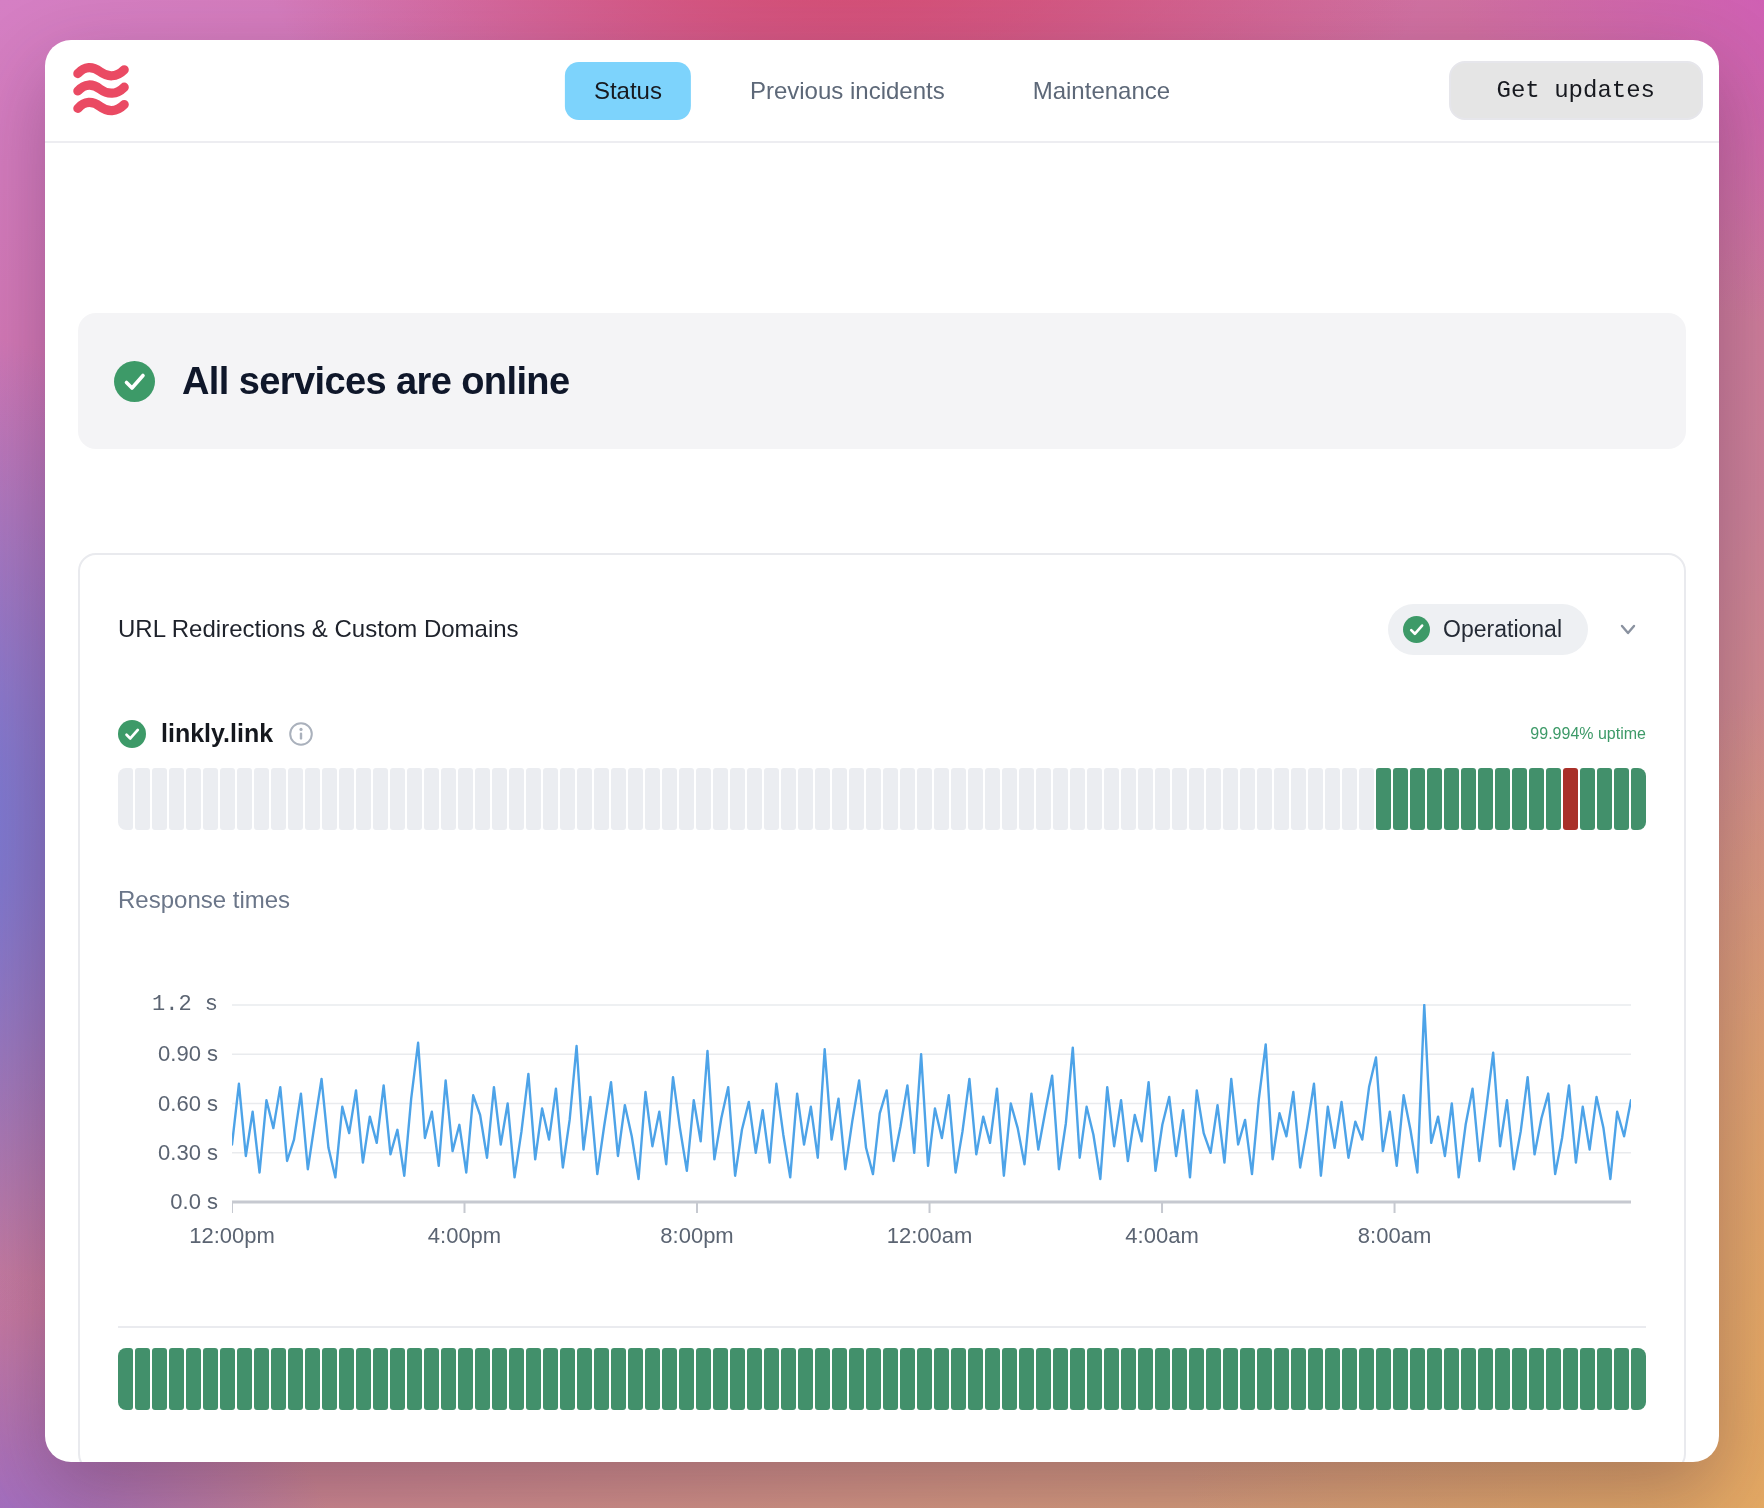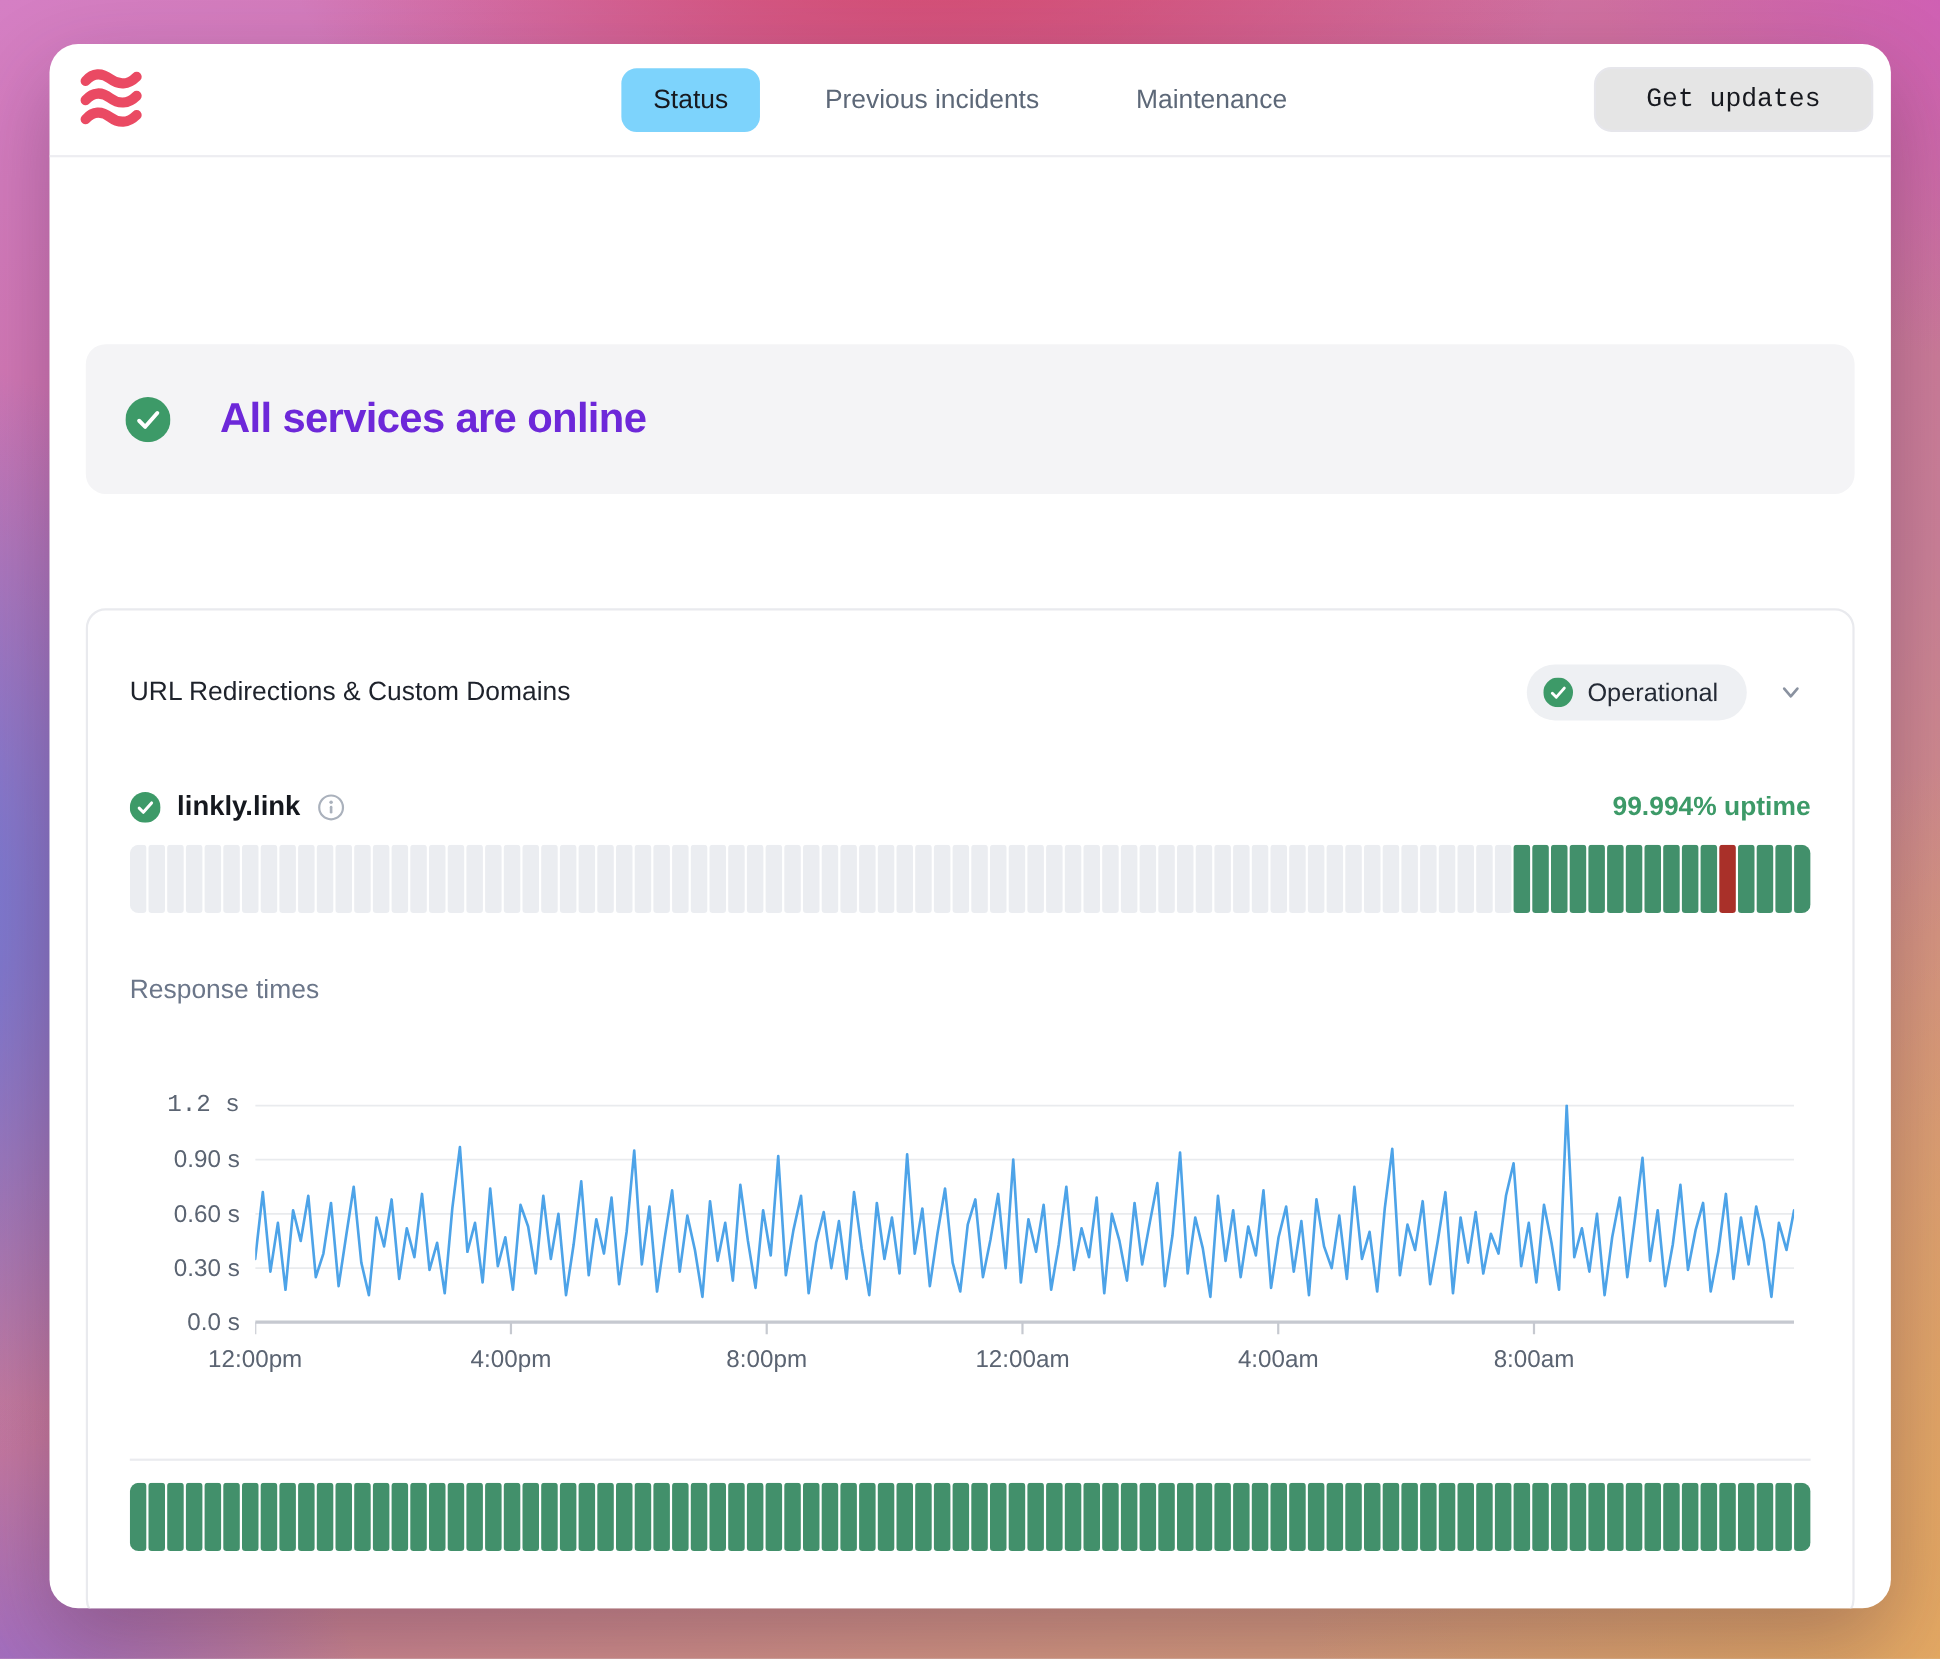--- a/index.html
+++ b/index.html
@@ -29,30 +29,30 @@
   .logo{width:62px;height:58px;flex:0 0 auto;}
   .tabs{position:absolute;left:50%;transform:translateX(-50%);display:flex;gap:30px;align-items:center;}
   .tab{font-size:24px;color:#5d6878;background:none;border:none;padding:15px 29px;border-radius:14px;cursor:pointer;font-family:inherit;white-space:nowrap;}
   .tab.active{background:#7dd3fc;color:#17191f;}
   .btn-updates{margin-left:auto;font-size:24px;color:#17191f;background:#e5e5e5;
     border:2px solid #e6e6eb;border-radius:16px;padding:14px 46px;cursor:pointer;font-family:Liberation Mono, monospace;}
   
   .content{padding:0 33px;}
   .banner{margin-top:170px;background:#f4f4f6;border-radius:18px;height:136px;
     display:flex;align-items:center;padding:0 36px;gap:27px;}
-  .banner h1{font-size:38px;font-weight:700;color:#6d28d9;margin:18px;letter-spacing:-.6px;}
+  .banner h1{font-size:38px;font-weight:700;color:#0f172a;margin:0;letter-spacing:-.6px;}
   .card{margin-top:104px;border:2px solid #e9eaee;border-radius:18px;padding:46px 38px 60px;background:#fff;}
   .card-header{display:flex;align-items:center;height:56px;}
   .card-title{font-size:24px;font-weight:500;color:#1e222b;margin:0;}
   .badge{margin-left:auto;display:flex;gap:13px;background:#eef0f3;
     border-radius:30px;padding:12px 26px 12px 15px;font-size:23px;color:#242a35;border:none;cursor:pointer;font-family:inherit;}
   .chevron-btn{margin-left:22px;background:none;border:none;cursor:pointer;padding:6px;display:flex;}
   .monitor-row{display:flex;align-items:center;gap:15px;margin-top:62px;}
   .monitor-name{font-size:25px;font-weight:700;color:#15181e;}
-  .uptime{margin-left:auto;font-size:24px;font-weight:700;color:#3d9a68;}
+  .uptime{margin-left:auto;font-size:16px;font-weight:400;color:#3d9a68;}
   .bars{display:flex;gap:2px;height:62px;border-radius:8px;overflow:hidden;margin-top:20px;}
   .bar{flex:1 1 0;border-radius:3px;}
   .bar-empty{background:#ebedf1;}
   .bar-up{background:#42906b;}
   .bar-down{background:#a93029;}
   .rt-label{margin-top:56px;font-size:24px;color:#6b7689;}
   .chart{position:relative;height:270px;margin-top:90px;}
   .ylabels{position:absolute;left:0;top:0;width:100px;height:212px;}
   .ylabels span{position:absolute;right:0;font-size:22px;color:#5b6472;white-space:nowrap;}
   .plot{position:absolute;left:114px;right:15px;top:0;height:212px;}

